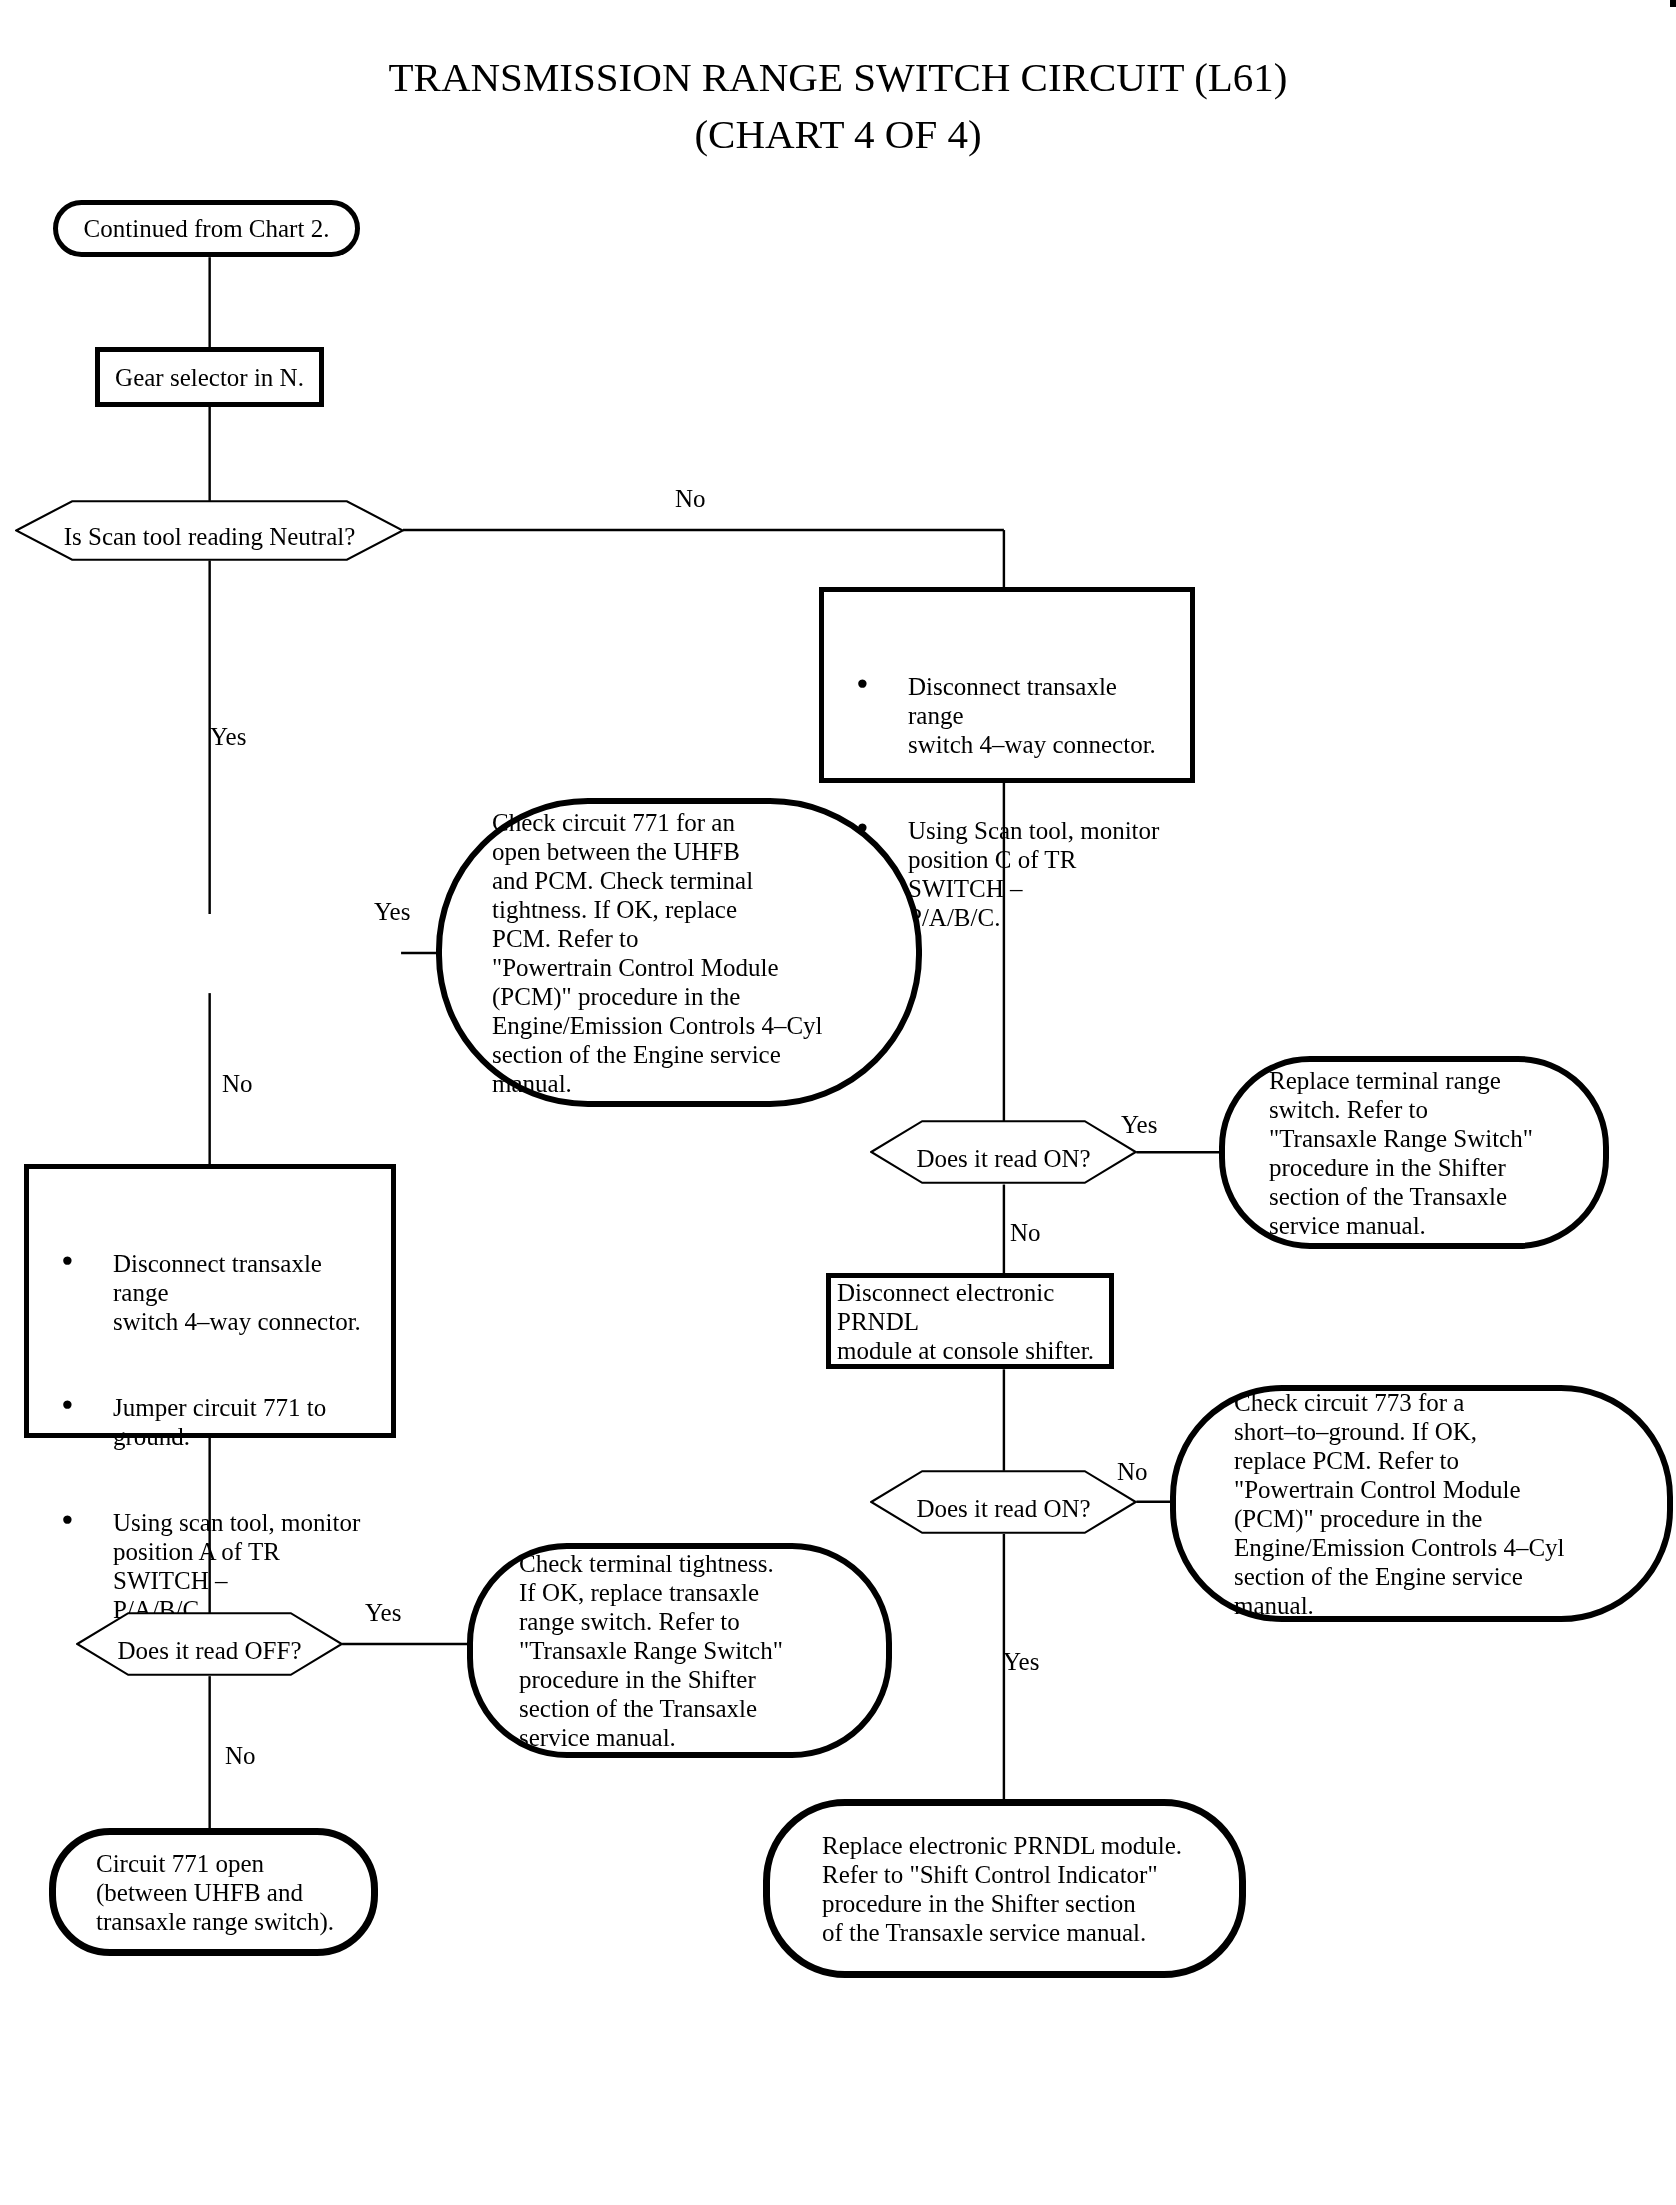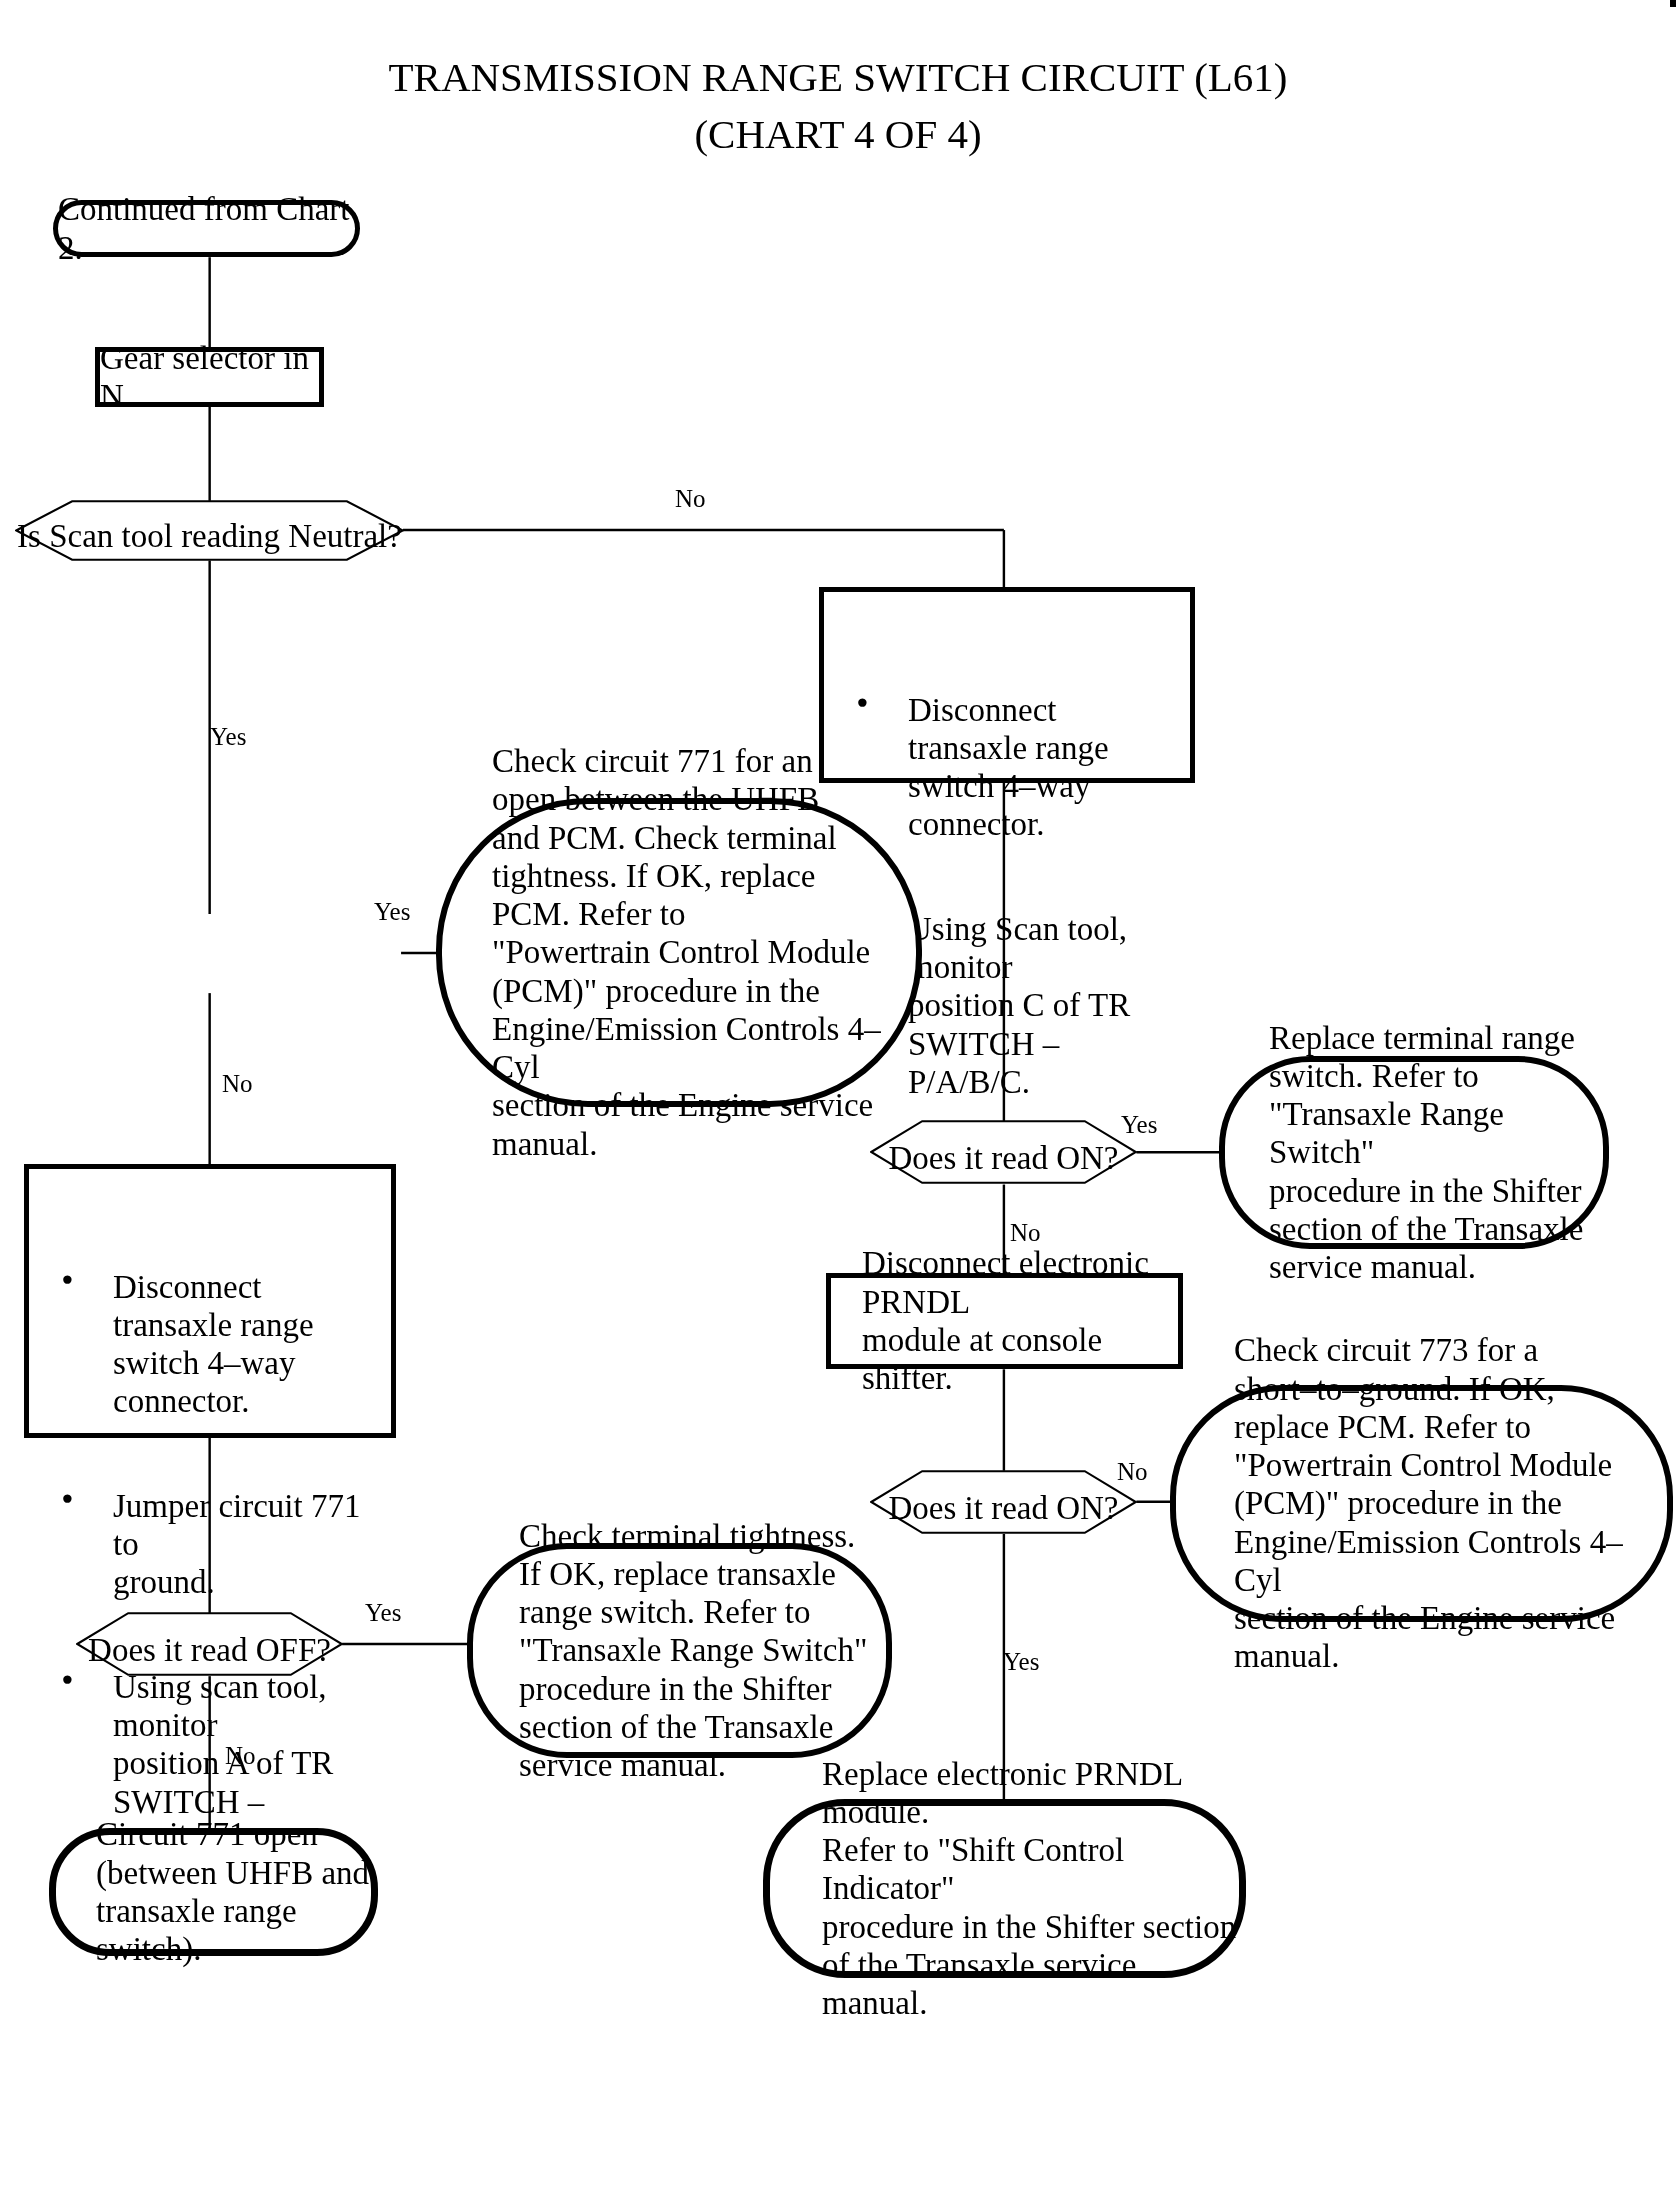--- a/index.html
+++ b/index.html
@@ -3,21 +3,21 @@
 <meta charset="utf-8">
 <style>
   html,body{margin:0;padding:0;background:#fff;}
   #page{position:relative;width:1676px;height:2205px;background:#fff;color:#000;
         font-family:"Liberation Serif",serif;overflow:hidden;}
   #wires{position:absolute;left:0;top:0;width:1676px;height:2205px;}
   .title{position:absolute;top:49px;left:0;width:100%;text-align:center;
          font-family:Liberation Serif, serif;font-size:41px;line-height:1.38;
          letter-spacing:0px;}
   .node{position:absolute;box-sizing:border-box;background:#fff;display:flex;
-        align-items:center;justify-content:center;font-size:33px;line-height:1.16;
+        align-items:center;justify-content:center;font-size:25px;line-height:1.16;
         white-space:pre-line;text-align:left;}
   .box{border:5.5px solid #000;}
   .stadium{border:5.5px solid #000;border-radius:30px;}
   .blob{border:6.7px solid #000;}
   .leftpad{justify-content:flex-start;}
   .hex{background:transparent;border:none;padding:0;}
   .hex svg{position:absolute;left:0;top:0;width:100%;height:100%;}
   .hex .lbl{position:relative;width:100%;height:100%;display:flex;align-items:center;
             justify-content:center;margin-top:12px;}
   .hex.hexleft .lbl{justify-content:flex-start;padding-left:45px;box-sizing:border-box;}
@@ -142,21 +142,21 @@
 
   <div class="node blob leftpad" style="left:1219px;top:1056px;width:390px;height:193px;border-radius:91px;padding-left:44px;">
     <span>Replace terminal range
 switch. Refer to
 "Transaxle Range Switch"
 procedure in the Shifter
 section of the Transaxle
 service manual.</span>
   </div>
 
-  <div class="node box leftpad" style="left:826px;top:1273px;width:357px;height:96px;padding-left:31px;">
+  <div class="node box leftpad" style="left:826px;top:1273px;width:288px;height:96px;padding-left:6px;">
     <span>Disconnect electronic PRNDL
 module at console shifter.</span>
   </div>
 
   <div class="node hex" style="left:870px;top:1470px;width:267px;height:64px;">
     <svg viewBox="0 0 440 106" preserveAspectRatio="none">
       <polygon points="2,53 86,2 354,2 438,53 354,104 86,104" fill="#fff" stroke="#000" stroke-width="3.5"></polygon>
     </svg>
     <div class="lbl">Does it read ON?</div>
   </div>

